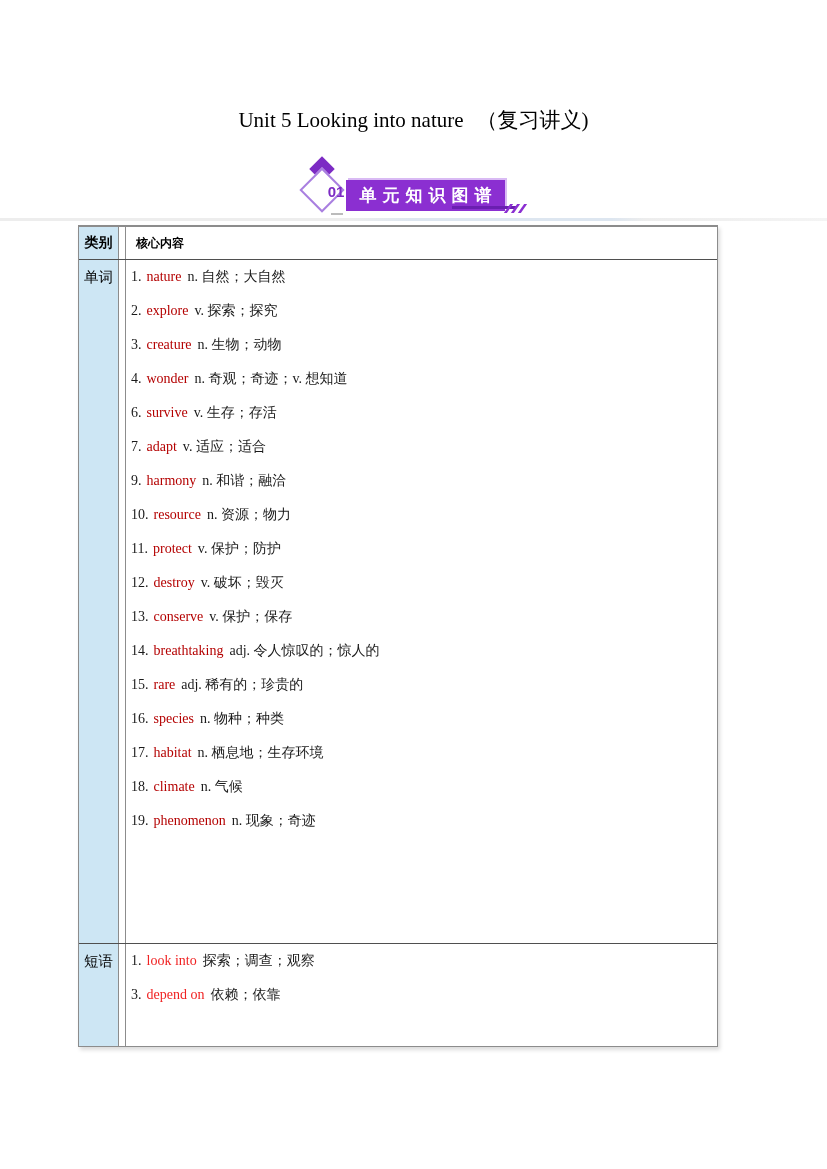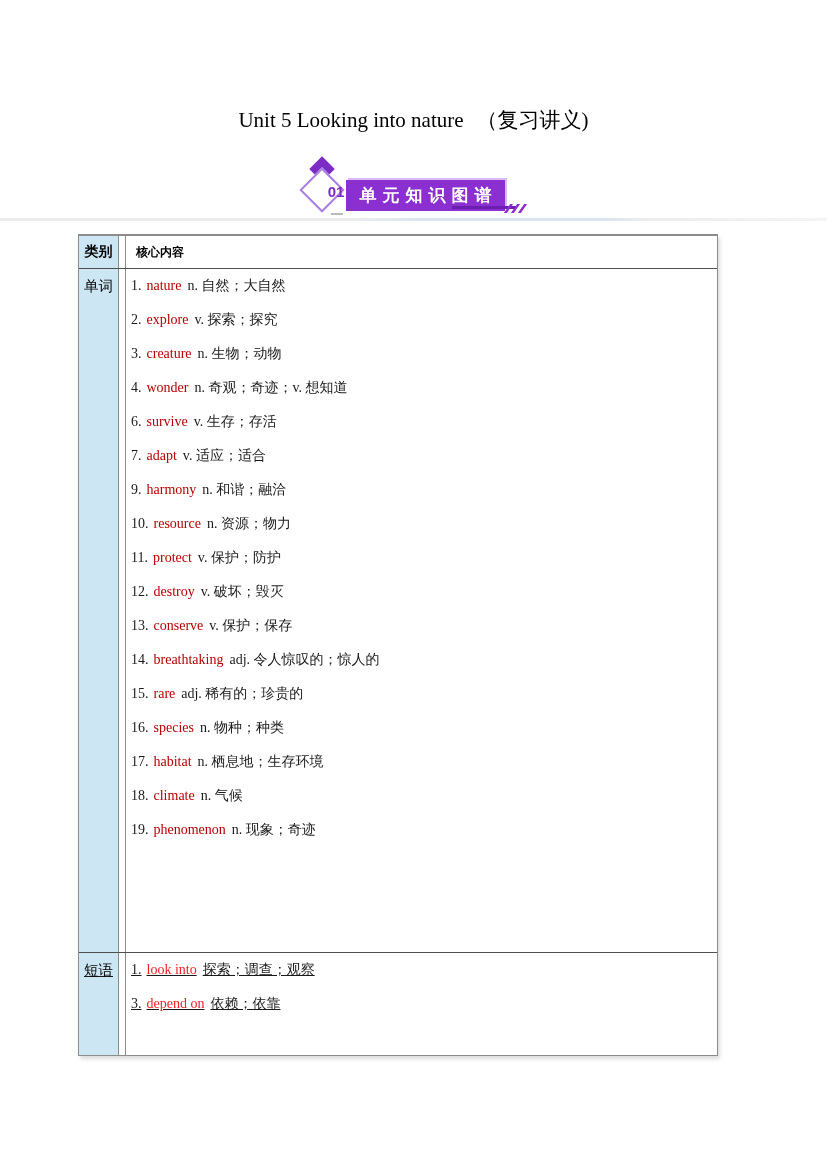--- a/index.html
+++ b/index.html
@@ -57,21 +57,20 @@
     position:absolute;left:0;top:218px;width:827px;height:3px;
     background:linear-gradient(90deg,#ededed 0%,#ededed 42%,#dde6f0 50%,#dde6f0 74%,#ededed 78%,#f4f4f4 100%);
   }
 
   
   .tbl{
     position:absolute;left:78px;top:225px;width:640px;box-sizing:border-box;
     border:1px solid var(--tbl-border);border-top-width:2px;
     box-shadow:2px 3px 4px rgba(0,0,0,.14);
     background:#fff;
-    margin-top:9px;
   }
   .t-row{display:flex;}
   .t-row.bordered{border-bottom:1px solid var(--tbl-line);}
   .cell-cat{
     width:40px;flex:0 0 40px;background:var(--cell-blue);
     border-right:1px solid var(--tbl-border);
     display:flex;justify-content:center;box-sizing:border-box;
     font-size:14.5px;color:#000;
   }
   .gutter{width:6px;flex:0 0 6px;border-right:1px solid var(--tbl-border);background:#fff;}
@@ -81,21 +80,21 @@
   .t-row.header .cell-cat{
     align-items:center;
     font-family:"Liberation Sans","DejaVu Sans",sans-serif;font-weight:bold;font-size:14px;
   }
   .t-row.header .cell-main{
     display:flex;align-items:center;padding-left:10px;
     font-family:"Liberation Sans","DejaVu Sans",sans-serif;font-weight:bold;font-size:12px;color:#000;
   }
 
   .t-row.words{height:683px;}
-  .t-row.phrases{height:102px;text-decoration:underline;}
+  .t-row.phrases{height:102px;}
   .t-row .cell-cat.toplabel{align-items:flex-start;padding-top:8px;}
 
   .item{height:34px;line-height:34px;font-size:14px;white-space:nowrap;}
   .item .num{color:#1a1a1a;}
   .item .en{margin:0 6px 0 5px;}
   .words .item .en{color:var(--word-red);}
   .phrases .item .en{color:var(--phrase-red);}
   .item .rest{color:#1a1a1a;}
 </style>
 </head>

